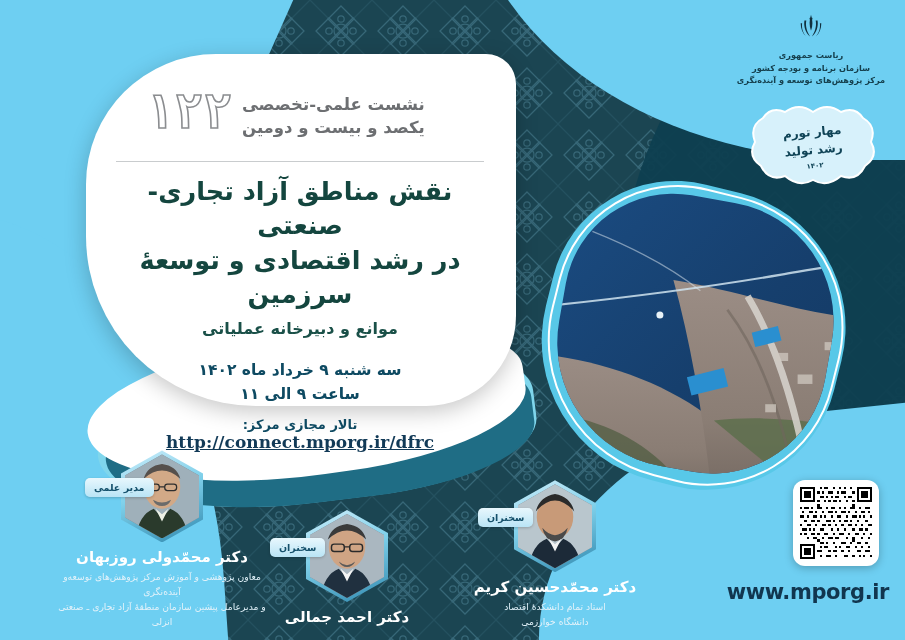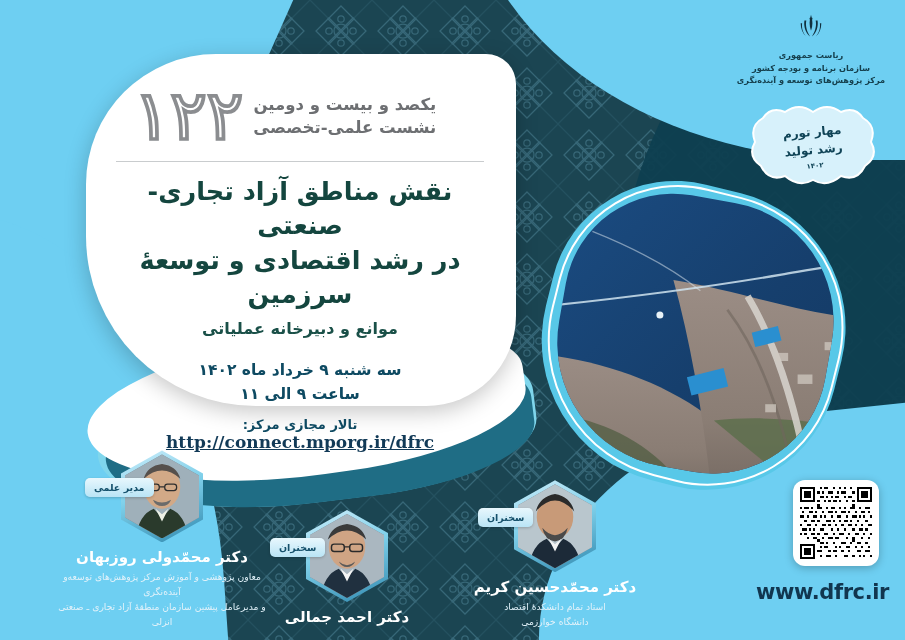--- a/index.html
+++ b/index.html
@@ -99,27 +99,27 @@
   }
   .seq-words {
     text-align: right;
     color: #6d6f72;
     font-size: 16.5px;
     line-height: 1.42;
     font-weight: 700;
     letter-spacing: -.2px;
   }
   .seq-num {
-    font-size: 68px;
+    font-size: 48px;
     font-weight: 700;
     line-height: .95;
     color: transparent;
     -webkit-text-stroke: 1.6px #8b8d90;
     letter-spacing: -2px;
-    font-family: Liberation Serif, serif;
+    font-family: Liberation Mono, monospace;
   }
 
   .rule {
     margin: 9px 6px 12px 6px;
     height: 1px;
     background: #c9ccce;
   }
 
   .title {
     color: #14463f;
@@ -443,22 +443,22 @@
 
   <div class="wave wave-a"></div>
   <div class="wave wave-b"></div>
   <div class="wave wave-c"></div>
 
   <div class="card">
     <div class="card-inner">
 
       <div class="seq-row">
         <div class="seq-words">
+          <div>نشست علمی-تخصصی</div>
           <div>یکصد و بیست و دومین</div>
-          <div>نشست علمی-تخصصی</div>
         </div>
         <div class="seq-num">۱۲۲</div>
       </div>
 
       <div class="rule"></div>
 
       <div class="title">
         <div>نقش مناطق آزاد تجاری-صنعتی</div>
         <div>در رشد اقتصادی و توسعهٔ سرزمین</div>
       </div>
@@ -574,15 +574,15 @@
         <path d="M0 21h1v1h-1zM2 21h1v1h-1zM5 21h2v1h-2zM8 21h1v1h-1zM11 21h2v1h-2zM15 21h1v1h-1zM18 21h2v1h-2zM22 21h1v1h-1zM25 21h2v1h-2zM29 21h1v1h-1zM32 21h1v1h-1z"></path>
         <path d="M3 23h1v1h-1zM6 23h2v1h-2zM10 23h1v1h-1zM13 23h2v1h-2zM16 23h2v1h-2zM21 23h1v1h-1zM24 23h1v1h-1zM28 23h1v1h-1zM31 23h1v1h-1z"></path>
         <path d="M9 25h2v1h-2zM12 25h1v1h-1zM15 25h1v1h-1zM19 25h2v1h-2zM23 25h1v1h-1zM26 25h2v1h-2zM30 25h1v1h-1z"></path>
         <path d="M9 27h1v1h-1zM11 27h2v1h-2zM16 27h1v1h-1zM18 27h1v1h-1zM21 27h2v1h-2zM25 27h1v1h-1zM28 27h1v1h-1zM31 27h1v1h-1z"></path>
         <path d="M8 29h2v1h-2zM13 29h1v1h-1zM15 29h2v1h-2zM19 29h1v1h-1zM22 29h1v1h-1zM26 29h2v1h-2zM30 29h2v1h-2z"></path>
         <path d="M9 31h1v1h-1zM12 31h2v1h-2zM16 31h1v1h-1zM20 31h2v1h-2zM24 31h1v1h-1zM27 31h1v1h-1zM29 31h1v1h-1zM32 31h1v1h-1z"></path>
         <path d="M8 8h1v1h-1zM24 8h1v1h-1zM8 24h1v1h-1zM24 24h1v1h-1z"></path>
       </g>
     </svg>
   </div>
-  <div class="site">www.dfrc.ir</div>
+  <div class="site">www.mporg.ir</div>
 
 </div>
 
 </body></html>

